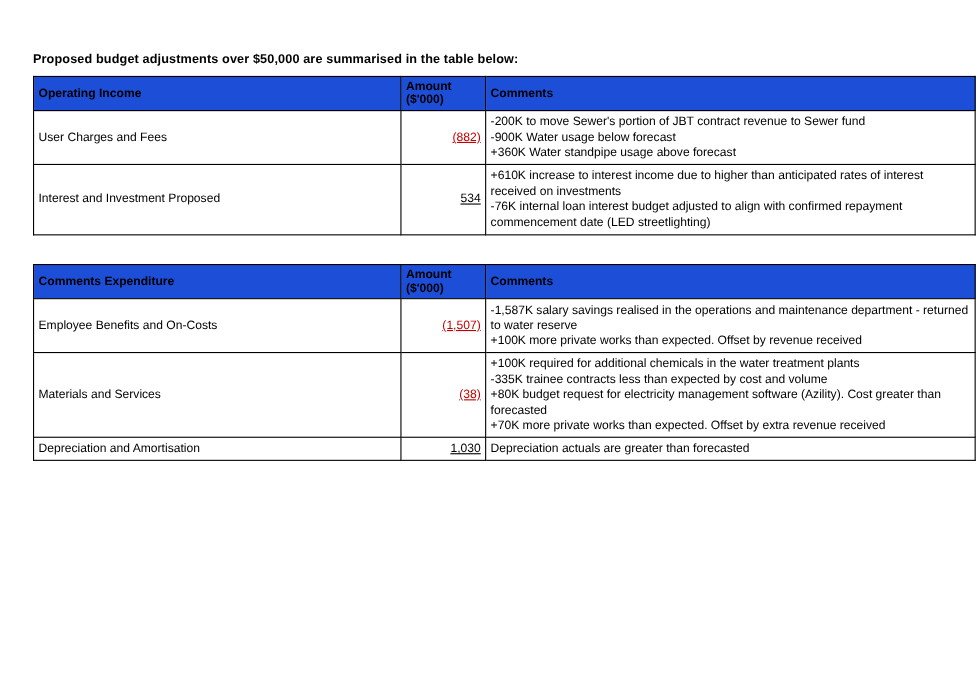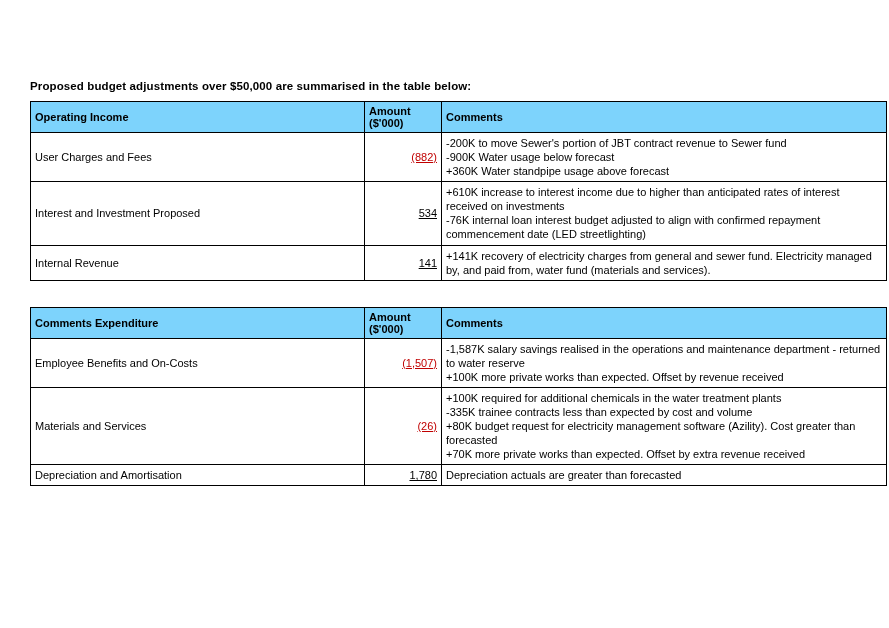--- a/index.html
+++ b/index.html
@@ -12,41 +12,41 @@
     background: #ffffff;
     font-family: "Liberation Sans", sans-serif;
     color: #000000;
     overflow: hidden;
   }
   .page {
     position: relative;
     width: 889px;
     height: 496px;
     box-sizing: border-box;
-    padding: 80px 30px 0 30px;
+    padding: 48px 30px 0 30px;
   }
   .intro {
     font-size: 11.5px;
     font-weight: bold;
     margin: 0 0 9px 0;
     letter-spacing: 0.01em;
   }
   table.budget {
     border-collapse: collapse;
     width: 829px;
     table-layout: fixed;
     font-size: 11px;
   }
   table.budget td, table.budget th {
     border: 1px solid #000000;
     vertical-align: middle;
     padding: 3px 4px;
   }
   thead th {
-    background: #7dd3fc;
+    background: #1d4ed8;
     font-weight: bold;
     text-align: left;
     font-size: 11px;
     padding-top: 4px;
     padding-bottom: 4px;
   }
   th.col-label { width: 325px; }
   th.col-amount { width: 68px; }
   th.col-comments { width: 436px; margin-left: 20px; }
   .amount-head-line2 { display: block; }
@@ -97,27 +97,20 @@
         </td>
       </tr>
       <tr>
         <td class="label">Interest and Investment Proposed</td>
         <td class="amount">534</td>
         <td class="comments">
           <span class="line">+610K increase to interest income due to higher than anticipated rates of interest received on investments</span>
           <span class="line">-76K internal loan interest budget adjusted to align with confirmed repayment commencement date (LED streetlighting)</span>
         </td>
       </tr>
-      <tr>
-        <td class="label">Internal Revenue</td>
-        <td class="amount">141</td>
-        <td class="comments">
-          <span class="line">+141K recovery of electricity charges from general and sewer fund. Electricity managed by, and paid from, water fund (materials and services).</span>
-        </td>
-      </tr>
     </tbody>
   </table>
 
   <div class="spacer"></div>
 
   <table class="budget">
     <thead>
       <tr>
         <th class="col-label">Comments Expenditure</th>
         <th class="col-amount">
@@ -131,31 +124,31 @@
       <tr>
         <td class="label">Employee Benefits and On-Costs</td>
         <td class="amount negative">(1,507)</td>
         <td class="comments">
           <span class="line">-1,587K salary savings realised in the operations and maintenance department - returned to water reserve</span>
           <span class="line">+100K more private works than expected. Offset by revenue received</span>
         </td>
       </tr>
       <tr>
         <td class="label">Materials and Services</td>
-        <td class="amount negative">(26)</td>
+        <td class="amount negative">(38)</td>
         <td class="comments">
           <span class="line">+100K required for additional chemicals in the water treatment plants</span>
           <span class="line">-335K trainee contracts less than expected by cost and volume</span>
           <span class="line">+80K budget request for electricity management software (Azility). Cost greater than forecasted</span>
           <span class="line">+70K more private works than expected. Offset by extra revenue received</span>
         </td>
       </tr>
       <tr>
         <td class="label">Depreciation and Amortisation</td>
-        <td class="amount">1,780</td>
+        <td class="amount">1,030</td>
         <td class="comments">
           <span class="line">Depreciation actuals are greater than forecasted</span>
         </td>
       </tr>
     </tbody>
   </table>
 
 </div>
 
 </body></html>

